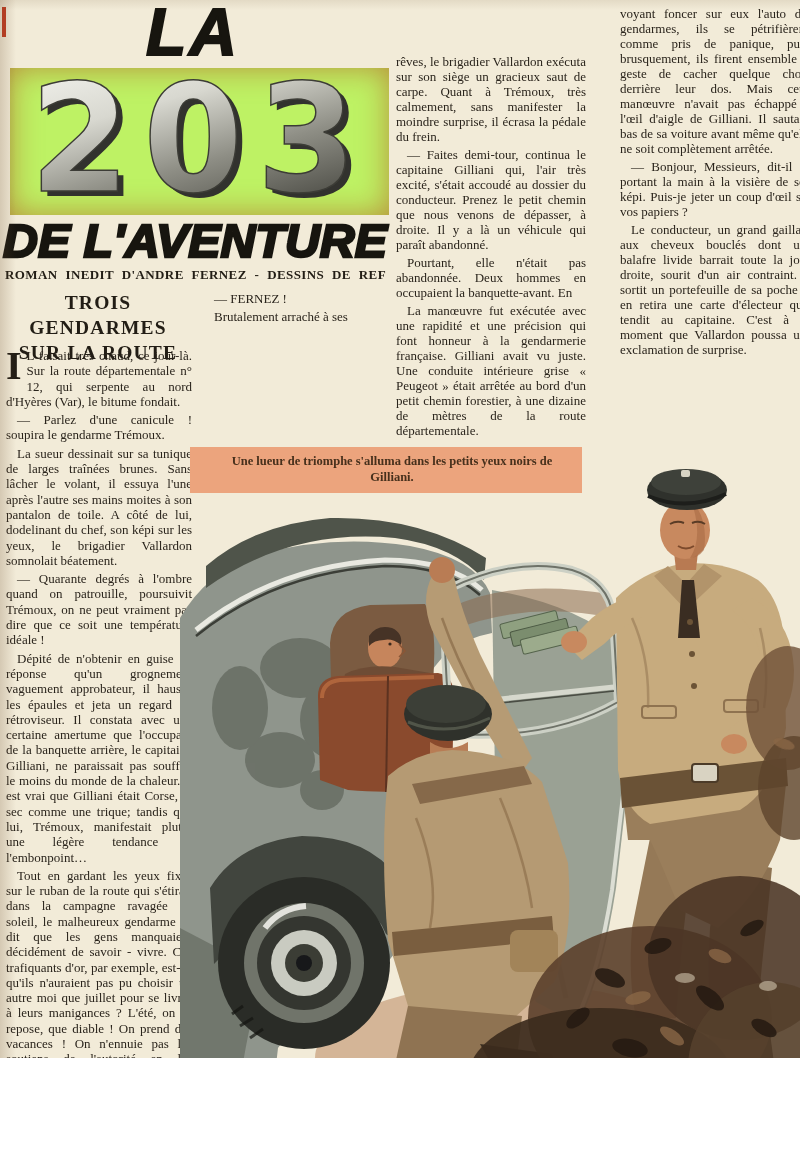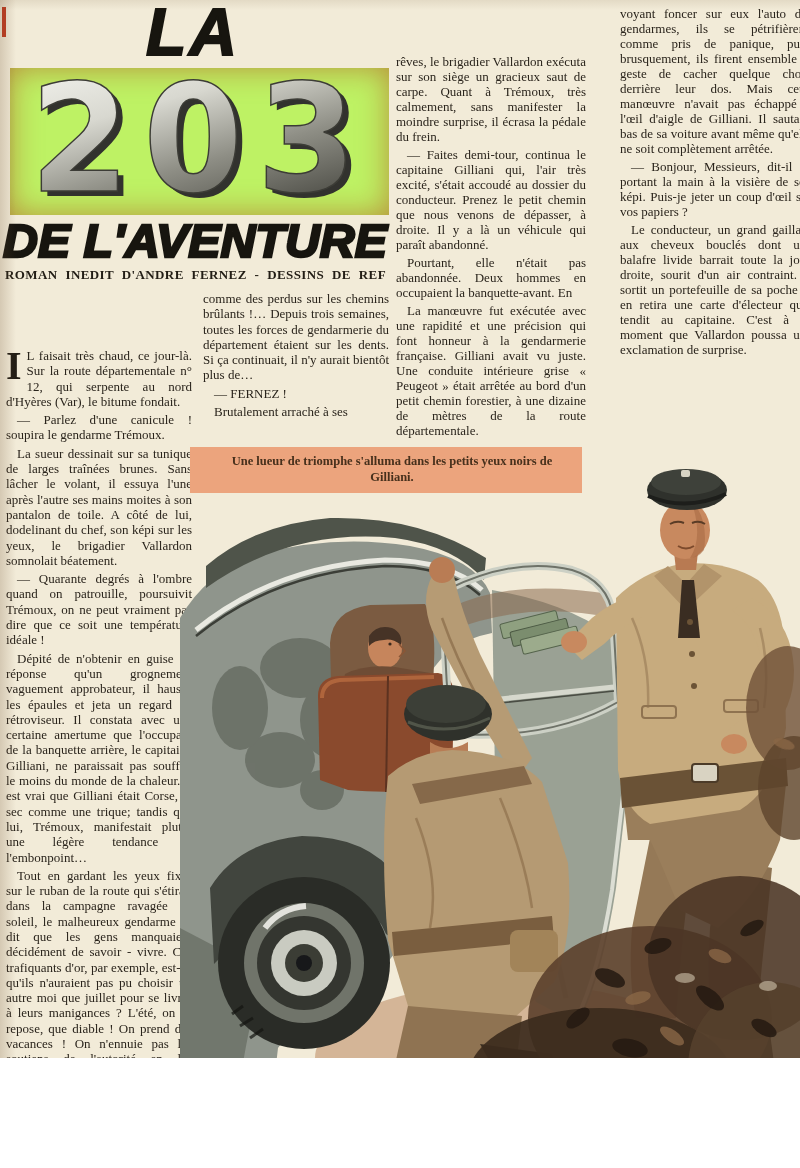--- a/index.html
+++ b/index.html
@@ -98,32 +98,35 @@
       <text x="190" y="123" text-anchor="middle" font-family="DejaVu Sans, sans-serif" font-weight="bold" font-size="150" letter-spacing="14" textLength="340" lengthAdjust="spacingAndGlyphs" fill="url(#metal)" stroke="#3c3c36" stroke-width="1.5">203</text>
     </svg>
   </div>
 
   <svg class="m-sub" viewBox="0 0 390 56">
     <text x="195" y="44" text-anchor="middle" font-family="Liberation Sans, sans-serif" font-weight="bold" font-style="italic" font-size="47" textLength="384" lengthAdjust="spacingAndGlyphs" fill="#17150f" stroke="#17150f" stroke-width="2.5" paint-order="stroke">DE L'AVENTURE</text>
   </svg>
 
   <div class="m-byline">ROMAN INEDIT D'ANDRE FERNEZ - DESSINS DE REF</div>
 
+  <div class="heading">
+    <div>TROIS GENDARMES</div>
+    <div>SUR LA ROUTE</div>
+  </div>
 
   <div class="col" id="col1">
     <p class="noind"><span class="dropcap">I</span><span>L faisait très chaud, ce jour-là. Sur la route départementale n° 12, qui serpente au nord d'Hyères (Var), le bitume fondait.</span></p>
     <p>— Parlez d'une canicule ! soupira le gendarme Trémoux.</p>
     <p>La sueur dessinait sur sa tunique de larges traînées brunes. Sans lâcher le volant, il essuya l'une après l'autre ses mains moites à son pantalon de toile. A côté de lui, dodelinant du chef, son képi sur les yeux, le brigadier Vallardon somnolait béatement.</p>
     <p>— Quarante degrés à l'ombre quand on patrouille, poursuivit Trémoux, on ne peut vraiment pas dire que ce soit une température idéale !</p>
     <p>Dépité de n'obtenir en guise de réponse qu'un grognement vaguement approbateur, il haussa les épaules et jeta un regard au rétroviseur. Il constata avec une certaine amertume que l'occupant de la banquette arrière, le capitaine Gilliani, ne paraissait pas souffrir le moins du monde de la chaleur. Il est vrai que Gilliani était Corse, et sec comme une trique; tandis que lui, Trémoux, manifestait plutôt une légère tendance à l'embonpoint…</p>
     <p>Tout en gardant les yeux fixés sur le ruban de la route qui s'étirait dans la campagne ravagée de soleil, le malheureux gendarme se dit que les gens manquaient décidément de savoir - vivre. Ces trafiquants d'or, par exemple, est-ce qu'ils n'auraient pas pu choisir un autre moi que juillet pour se livrer à leurs manigances ? L'été, on se repose, que diable ! On prend des vacances ! On n'ennuie pas les soutiens de l'autorité en les obligeant à courir</p>
   </div>
 
   <div class="col" id="col2">
-    <p class="noind">comme des perdus sur les chemins brûlants !… Depuis trois semaines, toutes les forces de gendarmerie du département étaient sur les dents. Si ça continuait, il n'y aurait bientôt plus de…</p>
     <p>— FERNEZ !</p>
     <p>Brutalement arraché à ses</p>
   </div>
 
   <div class="col" id="col3">
     <p class="noind">rêves, le brigadier Vallardon exécuta sur son siège un gracieux saut de carpe. Quant à Trémoux, très calmement, sans manifester la moindre surprise, il écrasa la pédale du frein.</p>
     <p>— Faites demi-tour, continua le capitaine Gilliani qui, l'air très excité, s'était accoudé au dossier du conducteur. Prenez le petit chemin que nous venons de dépasser, à droite. Il y a là un véhicule qui paraît abandonné.</p>
     <p>Pourtant, elle n'était pas abandonnée. Deux hommes en occupaient la banquette-avant. En</p>
     <p>La manœuvre fut exécutée avec une rapidité et une précision qui font honneur à la gendarmerie française. Gilliani avait vu juste. Une conduite intérieure grise « Peugeot » était arrêtée au bord d'un petit chemin forestier, à une dizaine de mètres de la route départementale.</p>
   </div>

